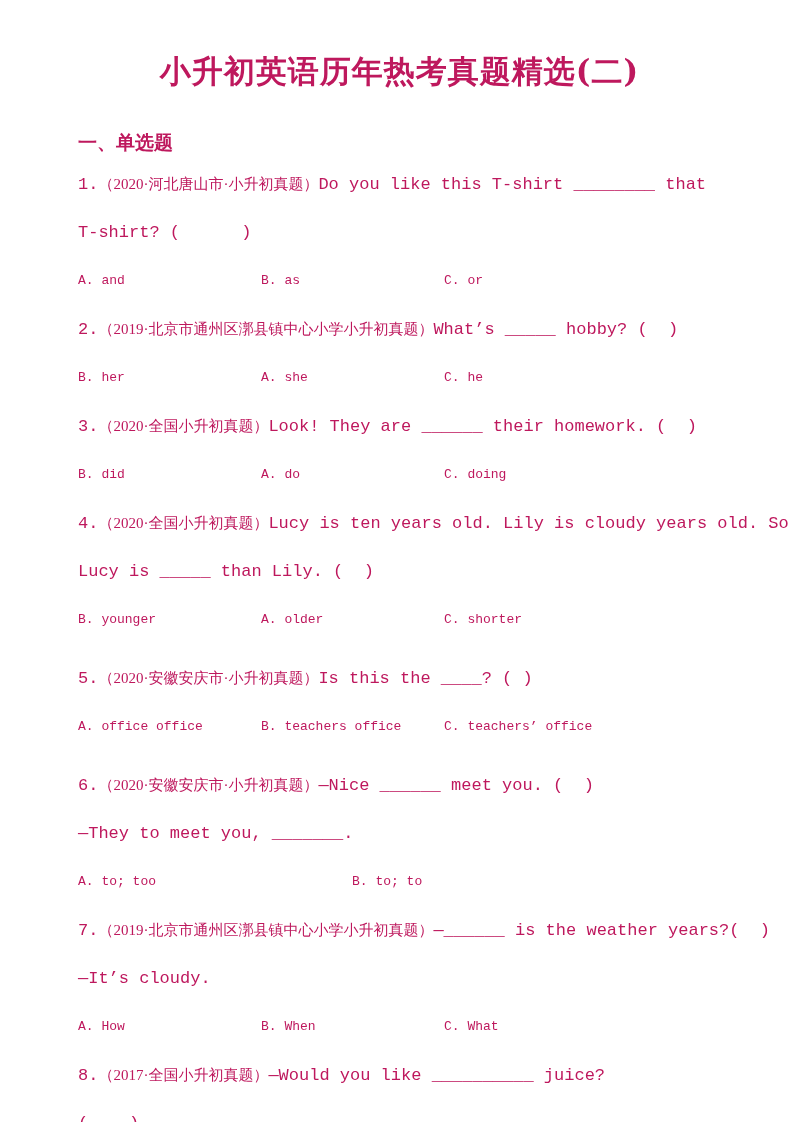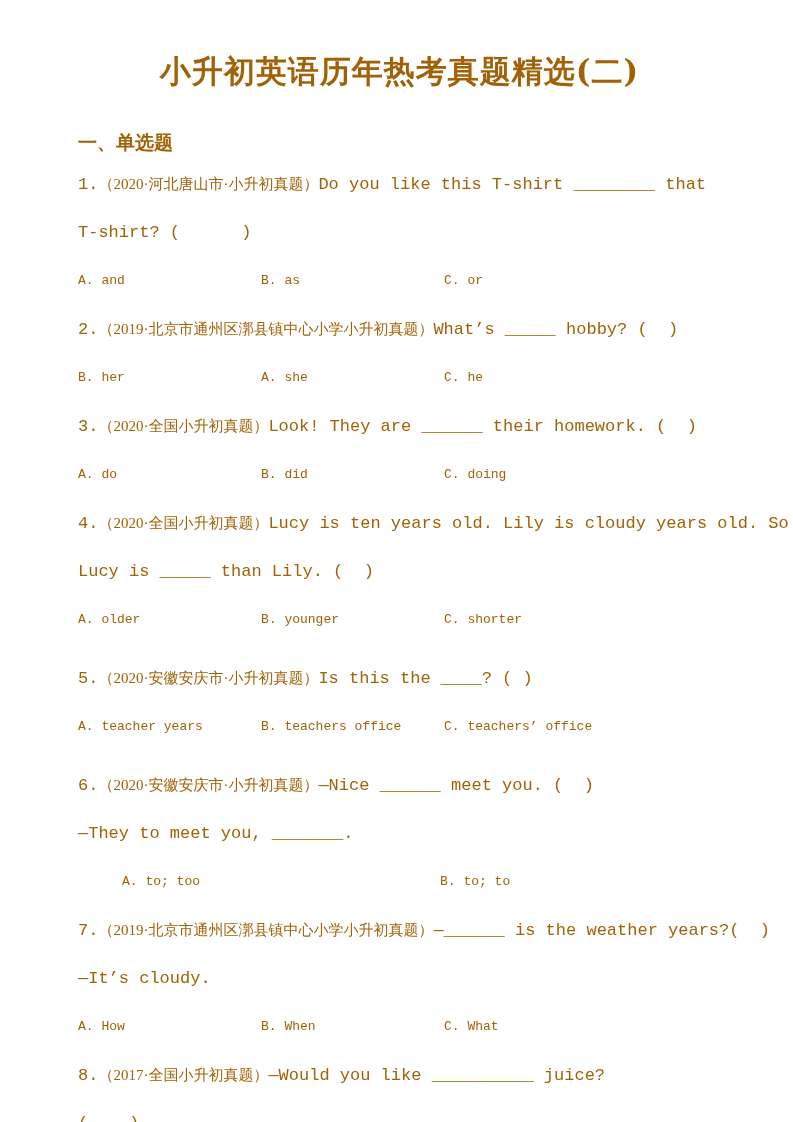--- a/index.html
+++ b/index.html
@@ -6,21 +6,21 @@
     margin: 0;
     padding: 0;
     background: #ffffff;
   }
   .page {
     position: relative;
     width: 793px;
     height: 1122px;
     margin: 0;
     background: #ffffff;
-    color: #a16207;
+    color: #be185d;
     box-sizing: border-box;
     padding: 0 72px 0 78px;
     overflow: hidden;
   }
   .doc-title {
     font-family: "DejaVu Serif", "Liberation Serif", serif;
     font-size: 31px;
     font-weight: 600;
     text-align: center;
     margin: 0;
@@ -57,21 +57,21 @@
     font-size: 17px;
   }
   .options { display: flex; }
   .option {
     font-family: "Liberation Mono", "DejaVu Sans Mono", monospace;
     font-size: 13px;
     white-space: pre;
   }
   .cols3 .option { width: 183px; flex: 0 0 auto; }
   .cols3 .option:last-child { width: auto; }
-  .cols2 .option { width: 274px; flex: 0 0 auto; margin-left: 44px; }
+  .cols2 .option { width: 274px; flex: 0 0 auto; }
   .cols2 .option:last-child { width: auto; }
 </style>
 </head>
 <body>
 
 <div class="page">
 
   <h1 class="doc-title">小升初英语历年热考真题精选(二)</h1>
 
   <h2 class="section-heading">一、单选题</h2>
@@ -91,40 +91,40 @@
     <p class="qline options cols3">
       <span class="option">B. her</span>
       <span class="option">A. she</span>
       <span class="option">C. he</span>
     </p>
   </section>
 
   <section class="question">
     <p class="qline"><span class="q-num">3.</span><span class="q-source">（2020·全国小升初真题）</span><span class="q-en">Look! They are ______ their homework. (  )</span></p>
     <p class="qline options cols3">
+      <span class="option">B. did</span>
       <span class="option">A. do</span>
-      <span class="option">B. did</span>
       <span class="option">C. doing</span>
     </p>
   </section>
 
   <section class="question">
     <p class="qline"><span class="q-num">4.</span><span class="q-source">（2020·全国小升初真题）</span><span class="q-en">Lucy is ten years old. Lily is cloudy years old. So</span></p>
     <p class="qline q-en">Lucy is _____ than Lily. (  )</p>
     <p class="qline options cols3">
+      <span class="option">B. younger</span>
       <span class="option">A. older</span>
-      <span class="option">B. younger</span>
       <span class="option">C. shorter</span>
     </p>
   </section>
 
   <section class="question gap-before">
     <p class="qline"><span class="q-num">5.</span><span class="q-source">（2020·安徽安庆市·小升初真题）</span><span class="q-en">Is this the ____? ( )</span></p>
     <p class="qline options cols3">
-      <span class="option">A. teacher years</span>
+      <span class="option">A. office office</span>
       <span class="option">B. teachers office</span>
       <span class="option">C. teachers’ office</span>
     </p>
   </section>
 
   <section class="question gap-before">
     <p class="qline"><span class="q-num">6.</span><span class="q-source">（2020·安徽安庆市·小升初真题）</span><span class="q-en">—Nice ______ meet you. (  )</span></p>
     <p class="qline q-en">—They to meet you, _______.</p>
     <p class="qline options cols2">
       <span class="option">A. to; too</span>

